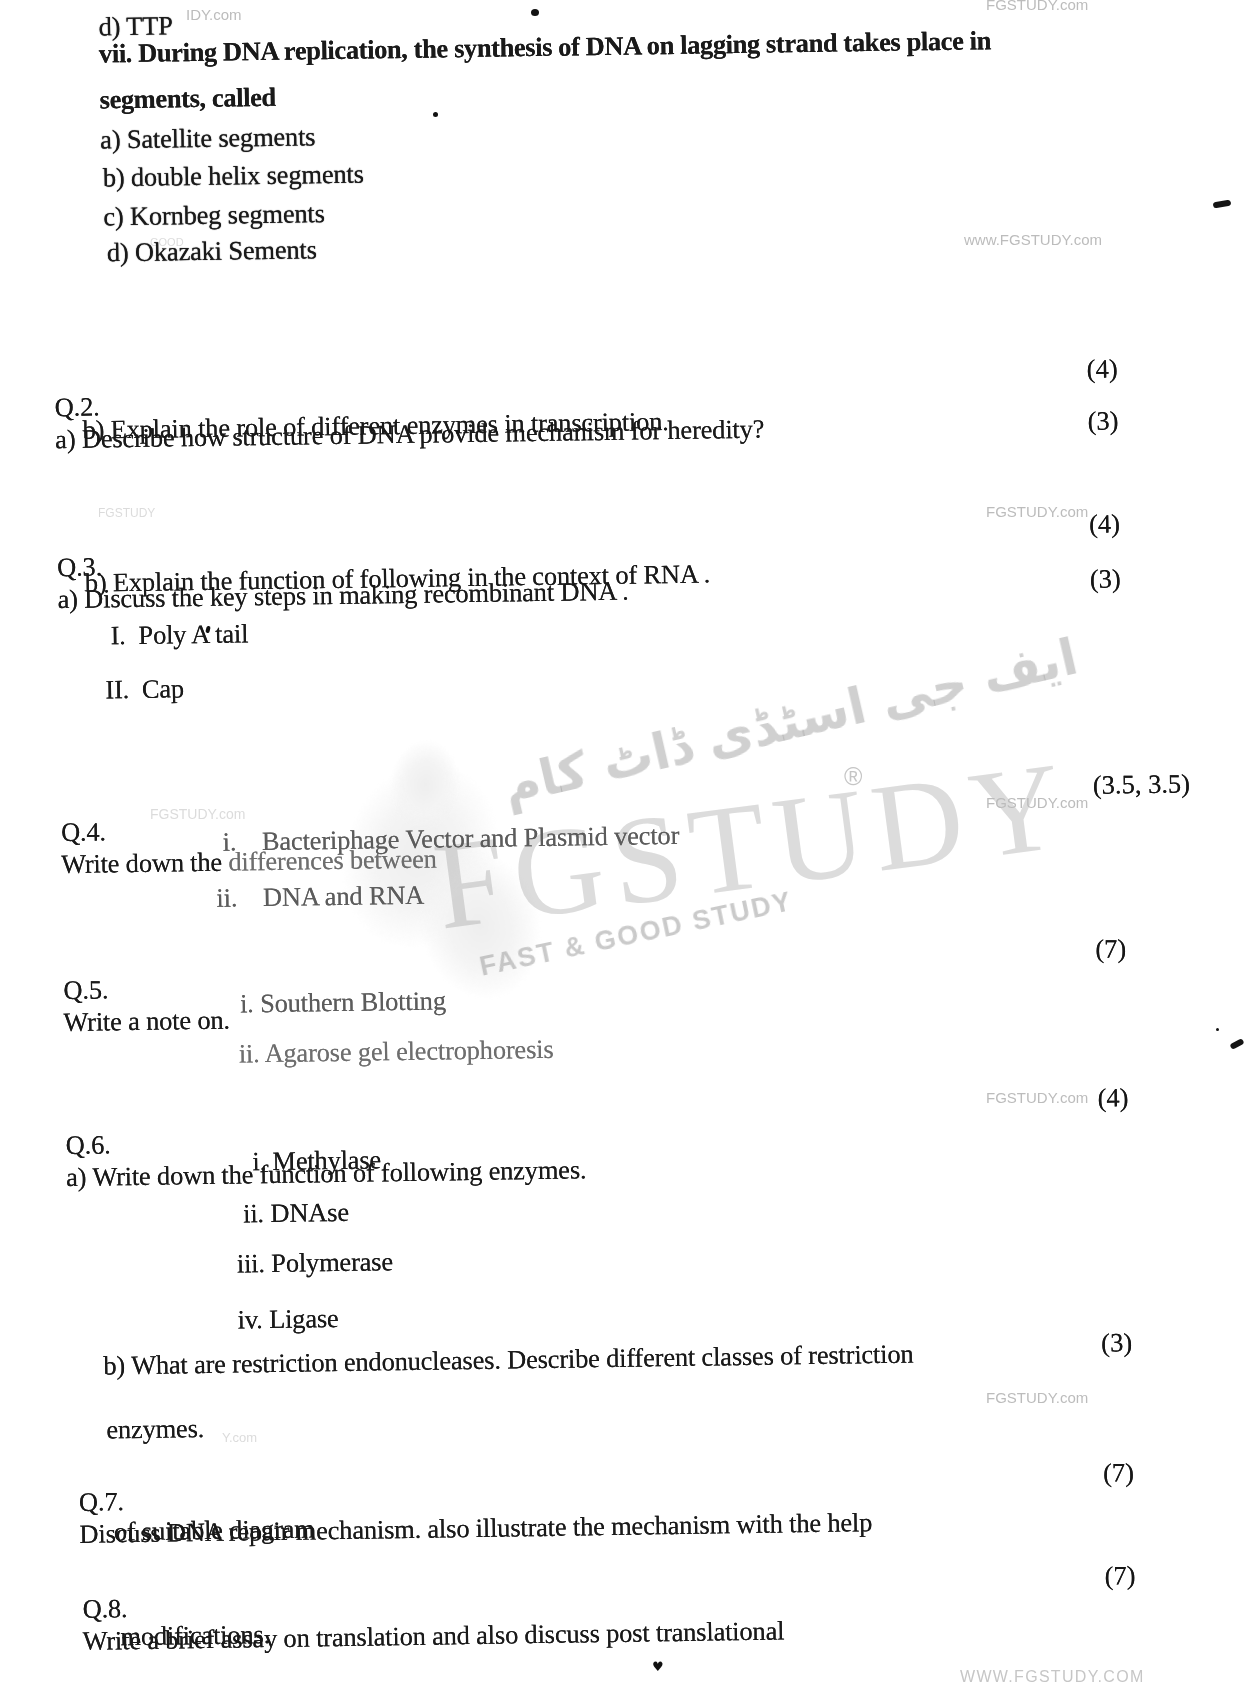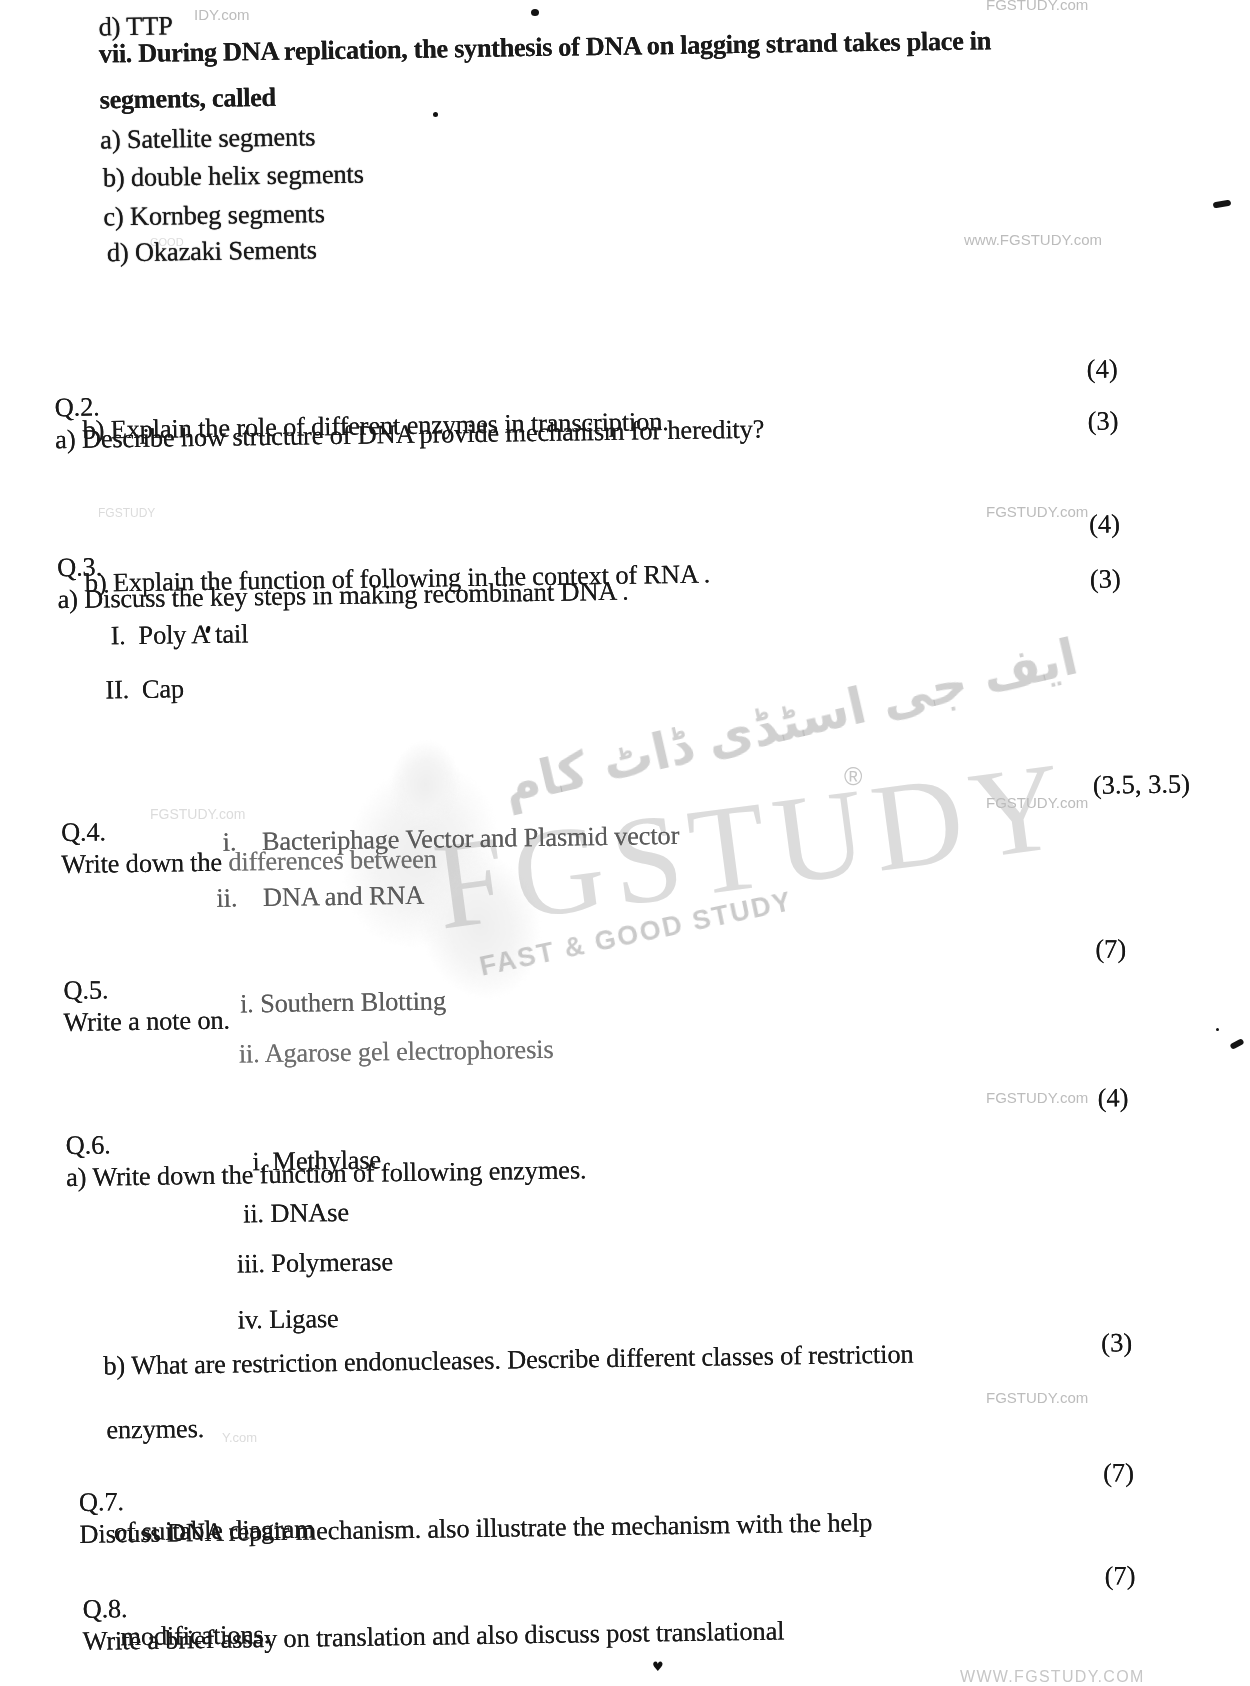--- a/index.html
+++ b/index.html
@@ -89,21 +89,21 @@
 
   <div class="petal" style="left:345px;top:760px;width:150px;height:190px;transform:rotate(20deg)"></div>
   <div class="petal" style="left:420px;top:850px;width:120px;height:150px;transform:rotate(-15deg)"></div>
   <div class="petal" style="left:390px;top:740px;width:70px;height:90px;transform:rotate(5deg)"></div>
 
   <div class="brand-urdu">ایف جی اسٹڈی ڈاٹ کام</div>
   <div class="brand-reg">®</div>
   <div class="brand-big">FGSTUDY</div>
   <div class="brand-tagline">FAST &amp; GOOD STUDY</div>
 
-  <span class="wm small" style="left:194px;top:6px">IDY.com</span>
+  <span class="wm small" style="left:186px;top:6px">IDY.com</span>
   <span class="wm small" style="left:986px;top:-4px">FGSTUDY.com</span>
   <span class="wm small" style="left:964px;top:231px">www.FGSTUDY.com</span>
   <span class="wm faint" style="left:150px;top:236px;font-size:11px">GOOD</span>
   <span class="wm faint" style="left:98px;top:506px;font-size:12px">FGSTUDY</span>
   <span class="wm small" style="left:986px;top:503px">FGSTUDY.com</span>
   <span class="wm faint" style="left:150px;top:806px;font-size:14px">FGSTUDY.com</span>
   <span class="wm small" style="left:986px;top:794px">FGSTUDY.com</span>
   <span class="wm small" style="left:986px;top:1089px">FGSTUDY.com</span>
   <span class="wm small" style="left:986px;top:1389px">FGSTUDY.com</span>
   <span class="wm faint" style="left:222px;top:1430px;font-size:13px">Y.com</span>

